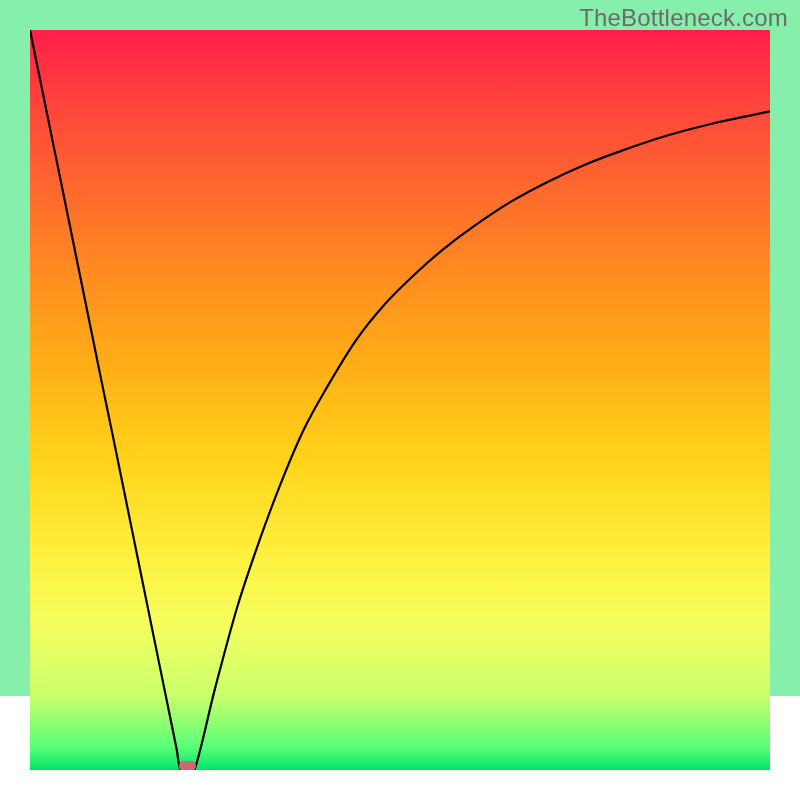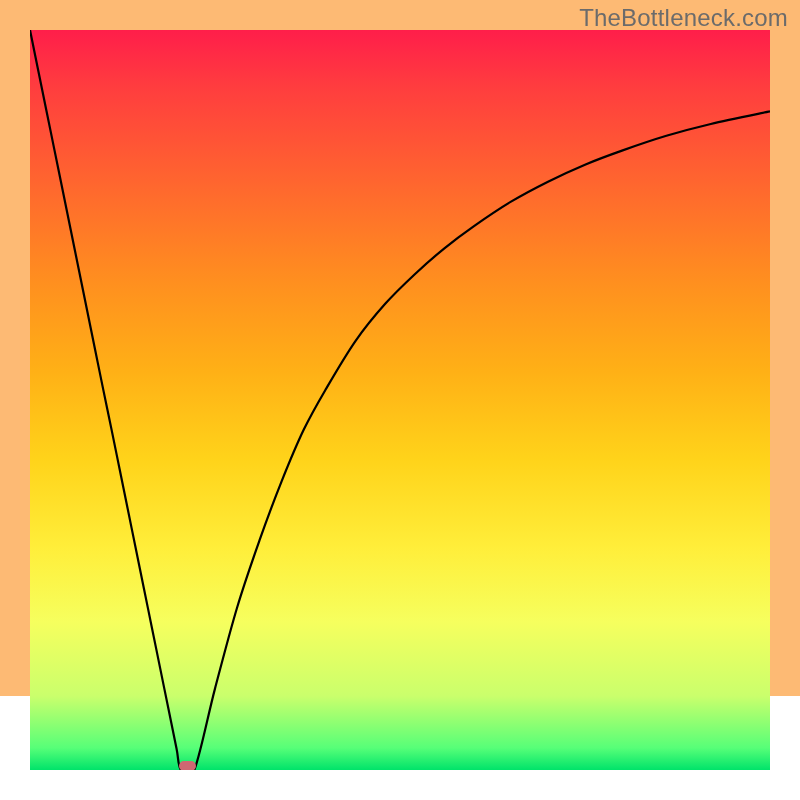--- a/index.html
+++ b/index.html
@@ -8,21 +8,21 @@
     width: 800px;
     height: 800px;
     overflow: hidden;
     background: #fff;
     font-family: Arial, Helvetica, sans-serif;
   }
   .container {
     position: relative;
     width: 800px;
     height: 696px;
-    background: #fdba74;
+    background: #86efac;
   }
   .plot-area {
     position: absolute;
     left: 30px;
     top: 30px;
     width: 740px;
     height: 740px;
     overflow: hidden;
     background: linear-gradient(
       to bottom,

